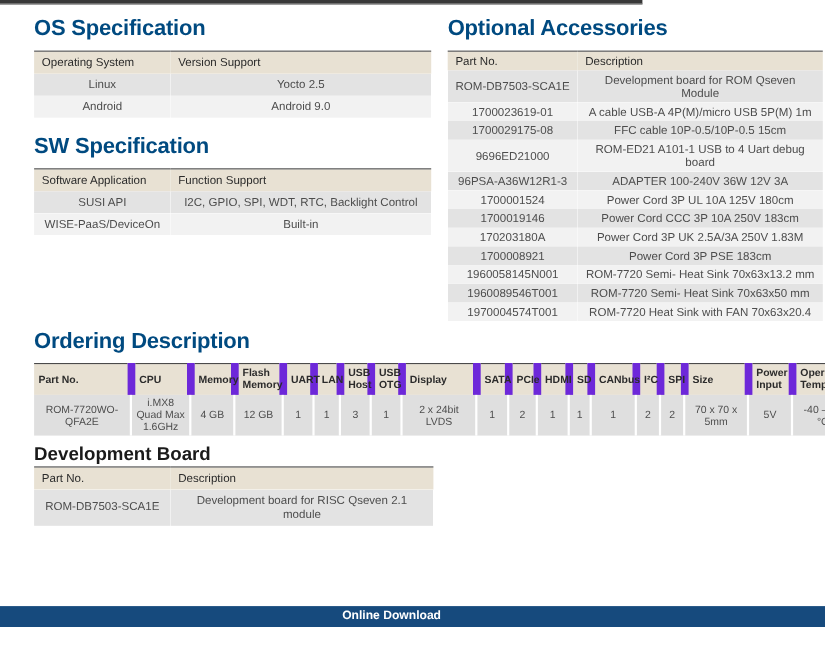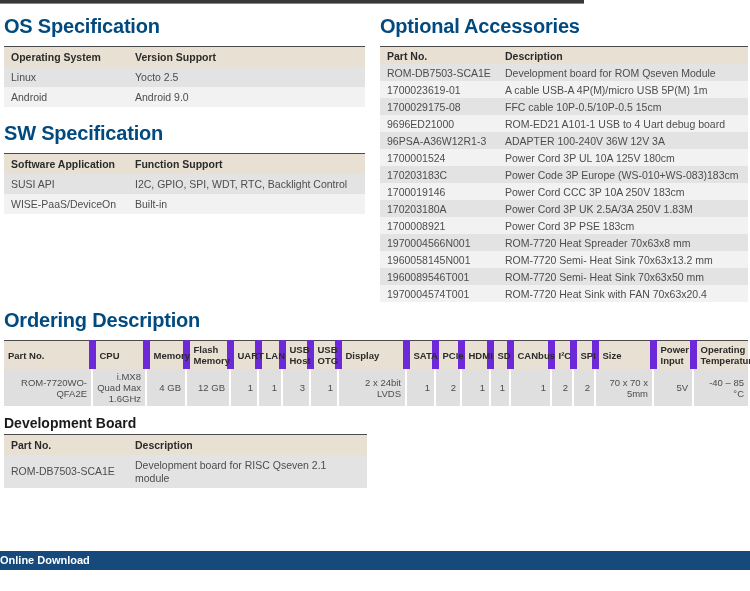--- a/index.html
+++ b/index.html
@@ -6,36 +6,36 @@
   html,body { background:#fff; }
   body { font-family:"Liberation Sans", sans-serif; }
   .page {
     position:relative; width:750px; height:591px; background:#fff;
     overflow:hidden; margin:0 auto;
   }
   .top-bar {
     position:absolute; top:0; left:0; width:584px; height:4px;
     background:#383838; border-bottom:1px solid #888;
   }
-  .content { padding:12px 2px 0 4px; }
+  .content { padding:12px 2px 0 4px;margin-left:27px; }
   .cols { display:flex; gap:15px; align-items:flex-start; }
   .col-left  { width:361px; flex:0 0 361px; }
   .col-right { flex:1; min-width:0; }
 
   .sec-title {
     font-size:20px; line-height:24px; font-weight:bold; color:#004a80;
     margin:2px 0 8px 0; letter-spacing:-0.2px;
   }
 
   table.tbl { border-collapse:collapse; table-layout:fixed; width:100%; }
   table.tbl th {
     background:#e8e1d3; border-top:1px solid #4a4a4a;
-    font-weight:bold; color:#2b2b2b; text-align:left; vertical-align:middle;
-  }
-  table.tbl td { color:#4d4d4d; text-align:left; vertical-align:middle; overflow:hidden; }
+    font-weight:normal; color:#2b2b2b; text-align:left; vertical-align:middle;
+  }
+  table.tbl td { color:#4d4d4d; text-align:center; vertical-align:middle; overflow:hidden; }
   table.tbl tbody tr:nth-child(odd)  td { background:#e3e3e3; }
   table.tbl tbody tr:nth-child(even) td { background:#f2f2f2; }
 
   
   table.spec th, table.spec td { font-size:10.5px; line-height:13px; padding:3.5px 7px; }
   table.spec col.c0 { width:124px; }
 
   
   table.acc th, table.acc td { font-size:10.5px; line-height:12px; padding:2.5px 7px; }
   table.acc col.c0 { width:118px; }
@@ -48,35 +48,35 @@
   
   .ordering-block { margin-top:6px; }
   table.ord { border-collapse:collapse; table-layout:fixed; width:744px; }
   table.ord th {
     background:#e8e1d3; border-top:1px solid #4a4a4a; border-left:7px solid #6d28d9;
     font-weight:bold; color:#2b2b2b; text-align:left; vertical-align:middle;
     font-size:9.5px; line-height:11px; padding:3px 4px; height:28px;
   }
   table.ord td {
     background:#dfdfdf; border-left:2px solid #fff;
-    color:#4d4d4d; text-align:right; vertical-align:middle;
+    color:#4d4d4d; text-align:center; vertical-align:middle;
     font-size:9.5px; line-height:11px; padding:2px 4px; height:36px;
   }
   table.ord th:first-child, table.ord td:first-child { border-left:none; }
 
   
   .dev-block { margin-top:10px; width:363px; }
-  .dev-title { font-size:14px; line-height:14px; font-weight:bold; color:#1a1a1a; margin-bottom:4px; }
+  .dev-title { font-size:17px; line-height:14px; font-weight:bold; color:#1a1a1a; margin-bottom:4px; }
   table.dev tbody tr td { background:#e9e9e9; }
 
   
   .footer {
     position:absolute; top:551px; left:0; width:750px; height:19px;
     background:#164a7d; display:flex; align-items:center;
-    justify-content:flex-start; padding-right:38px; gap:7px;
+    justify-content:center; padding-right:38px; gap:7px;
   }
   .footer-label { color:#fff; font-weight:bold; font-size:11px; line-height:13px; }
   .url-box {
     display:flex; align-items:center;
     width:184px; height:15px; background:#fff; border:1px solid #0d2f52;
     color:#333; font-size:10.5px; line-height:13px; padding:0 5px;
     white-space:nowrap; overflow:hidden;
   }
 </style>
 </head>
@@ -177,38 +177,30 @@
                 </tr>
                 <tr>
                   <td>96PSA-A36W12R1-3</td>
                   <td>ADAPTER 100-240V 36W 12V 3A</td>
                 </tr>
                 <tr>
                   <td>1700001524</td>
                   <td>Power Cord 3P UL 10A 125V 180cm</td>
                 </tr>
                 <tr>
-                  <td>170203183C</td>
-                  <td>Power Code 3P Europe (WS-010+WS-083)183cm</td>
-                </tr>
-                <tr>
                   <td>1700019146</td>
                   <td>Power Cord CCC 3P 10A 250V 183cm</td>
                 </tr>
                 <tr>
                   <td>170203180A</td>
                   <td>Power Cord 3P UK 2.5A/3A 250V 1.83M</td>
                 </tr>
                 <tr>
                   <td>1700008921</td>
                   <td>Power Cord 3P PSE 183cm</td>
-                </tr>
-                <tr>
-                  <td>1970004566N001</td>
-                  <td>ROM-7720 Heat Spreader 70x63x8 mm</td>
                 </tr>
                 <tr>
                   <td>1960058145N001</td>
                   <td>ROM-7720 Semi- Heat Sink 70x63x13.2 mm</td>
                 </tr>
                 <tr>
                   <td>1960089546T001</td>
                   <td>ROM-7720 Semi- Heat Sink 70x63x50 mm</td>
                 </tr>
                 <tr>

